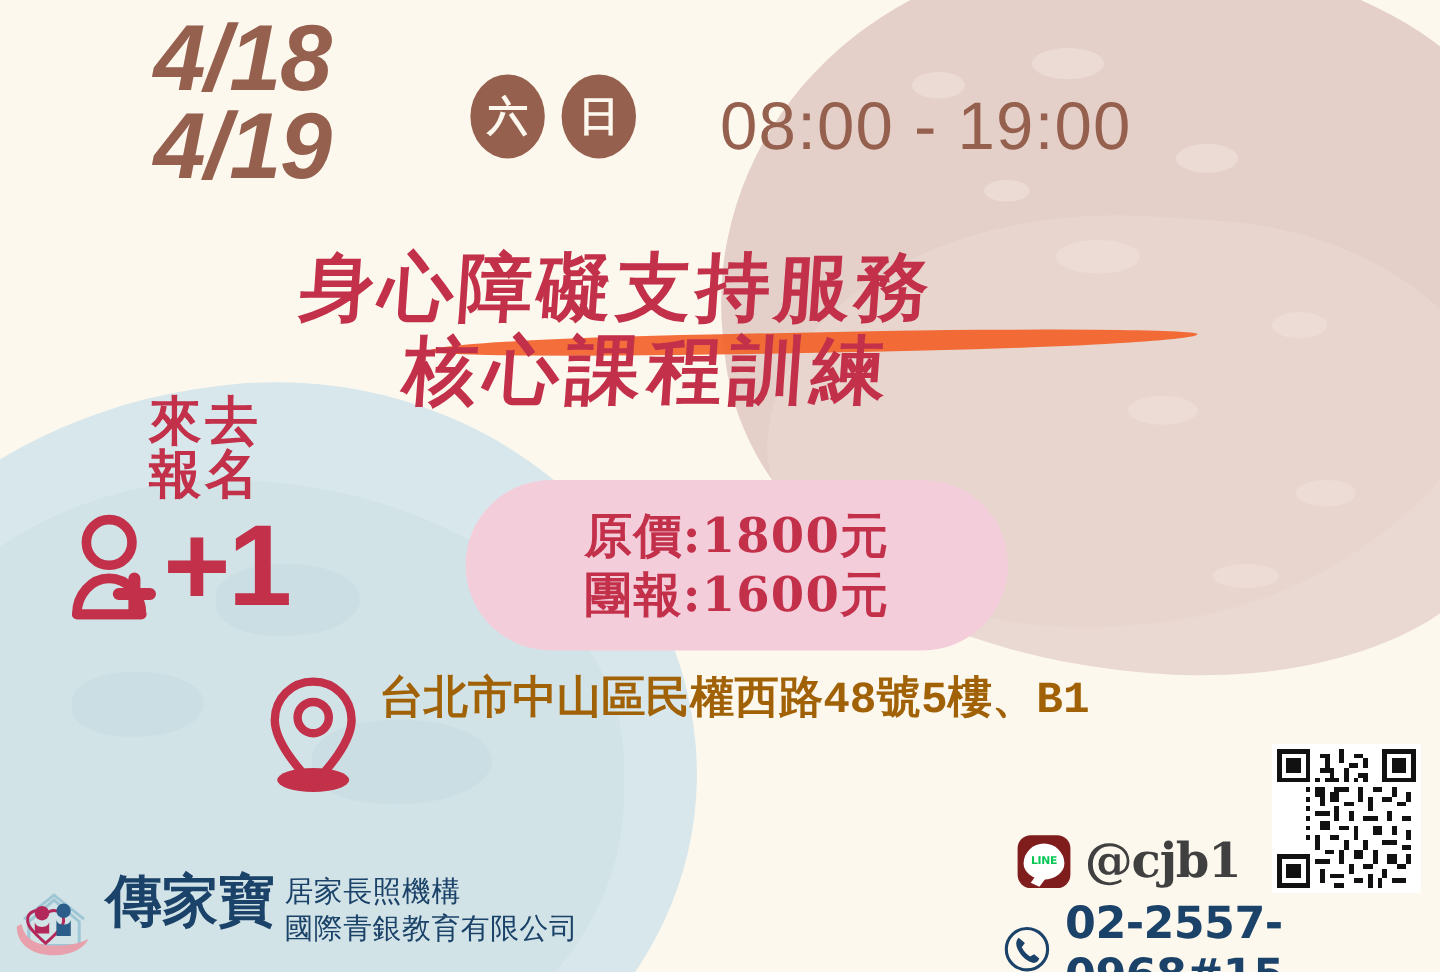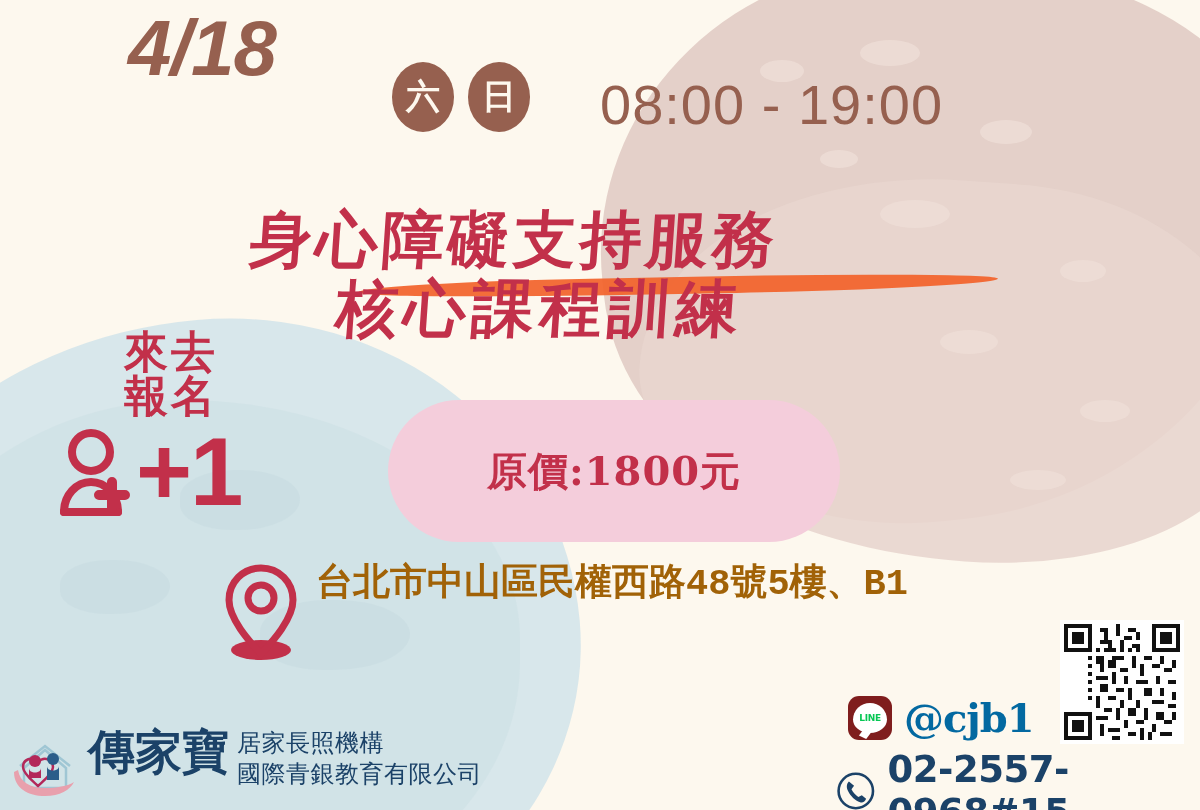--- a/index.html
+++ b/index.html
@@ -218,21 +218,21 @@
   .line-bubble span {
     font-size:9px; font-weight:bold; color:#06c755;
     font-family:"DejaVu Sans", sans-serif; letter-spacing:-.3px;
   }
   .line-bubble:after {
     content:""; position:absolute; bottom:-5px; left:8px;
     width:8px; height:8px; background:#fff;
     transform:rotate(25deg) skewX(-12deg);
   }
   .line-id {
-    color:#0369a1;
+    color:#404040;
     font-family:"DejaVu Serif", serif;
     font-weight:bold;
     font-size:40px;
     letter-spacing:-1px;
   }
 
   .phone-row {
     position:absolute; left:836px; top:748px;
     display:flex; align-items:center; gap:12px;
   }
@@ -299,37 +299,39 @@
     <div class="blue-blob2"></div>
     <div class="blue-speck" style="left:180px;top:470px;width:120px;height:60px;"></div>
     <div class="blue-speck" style="left:260px;top:600px;width:150px;height:70px;"></div>
     <div class="blue-speck" style="left:60px;top:560px;width:110px;height:54px;"></div>
   </div>
 
   <div class="content">
 
     <div class="date-block">
       <span class="date-line">4/18</span>
+      <span class="date-line">4/19</span>
     </div>
 
     <div class="day-badges">
       <div class="day-badge">六</div>
       <div class="day-badge">日</div>
     </div>
 
     <div class="time-text">08:00 - 19:00</div>
 
     <div class="title-wrap">
       <div class="title-line">身心障礙支持服務</div>
       <div class="title-underline"></div>
       <div class="title-line second">核心課程訓練</div>
     </div>
 
     <div class="price-pill">
       <div class="price-line">原價:1800元</div>
+      <div class="price-line">團報:1600元</div>
     </div>
 
     <div class="signup">
       <div class="signup-text">來去</div>
       <div class="signup-text">報名</div>
       <div class="signup-row">
         <svg class="person-icon" viewBox="0 0 80 92">
           <circle cx="31" cy="26" r="19" fill="none" stroke="#c2304a" stroke-width="8"></circle>
           <path d="M4 86 A27 30 0 0 1 58 86 Z" fill="none" stroke="#c2304a" stroke-width="8" stroke-linejoin="round"></path>
           <path d="M4 86 L58 86" stroke="#c2304a" stroke-width="8" stroke-linecap="round"></path>

